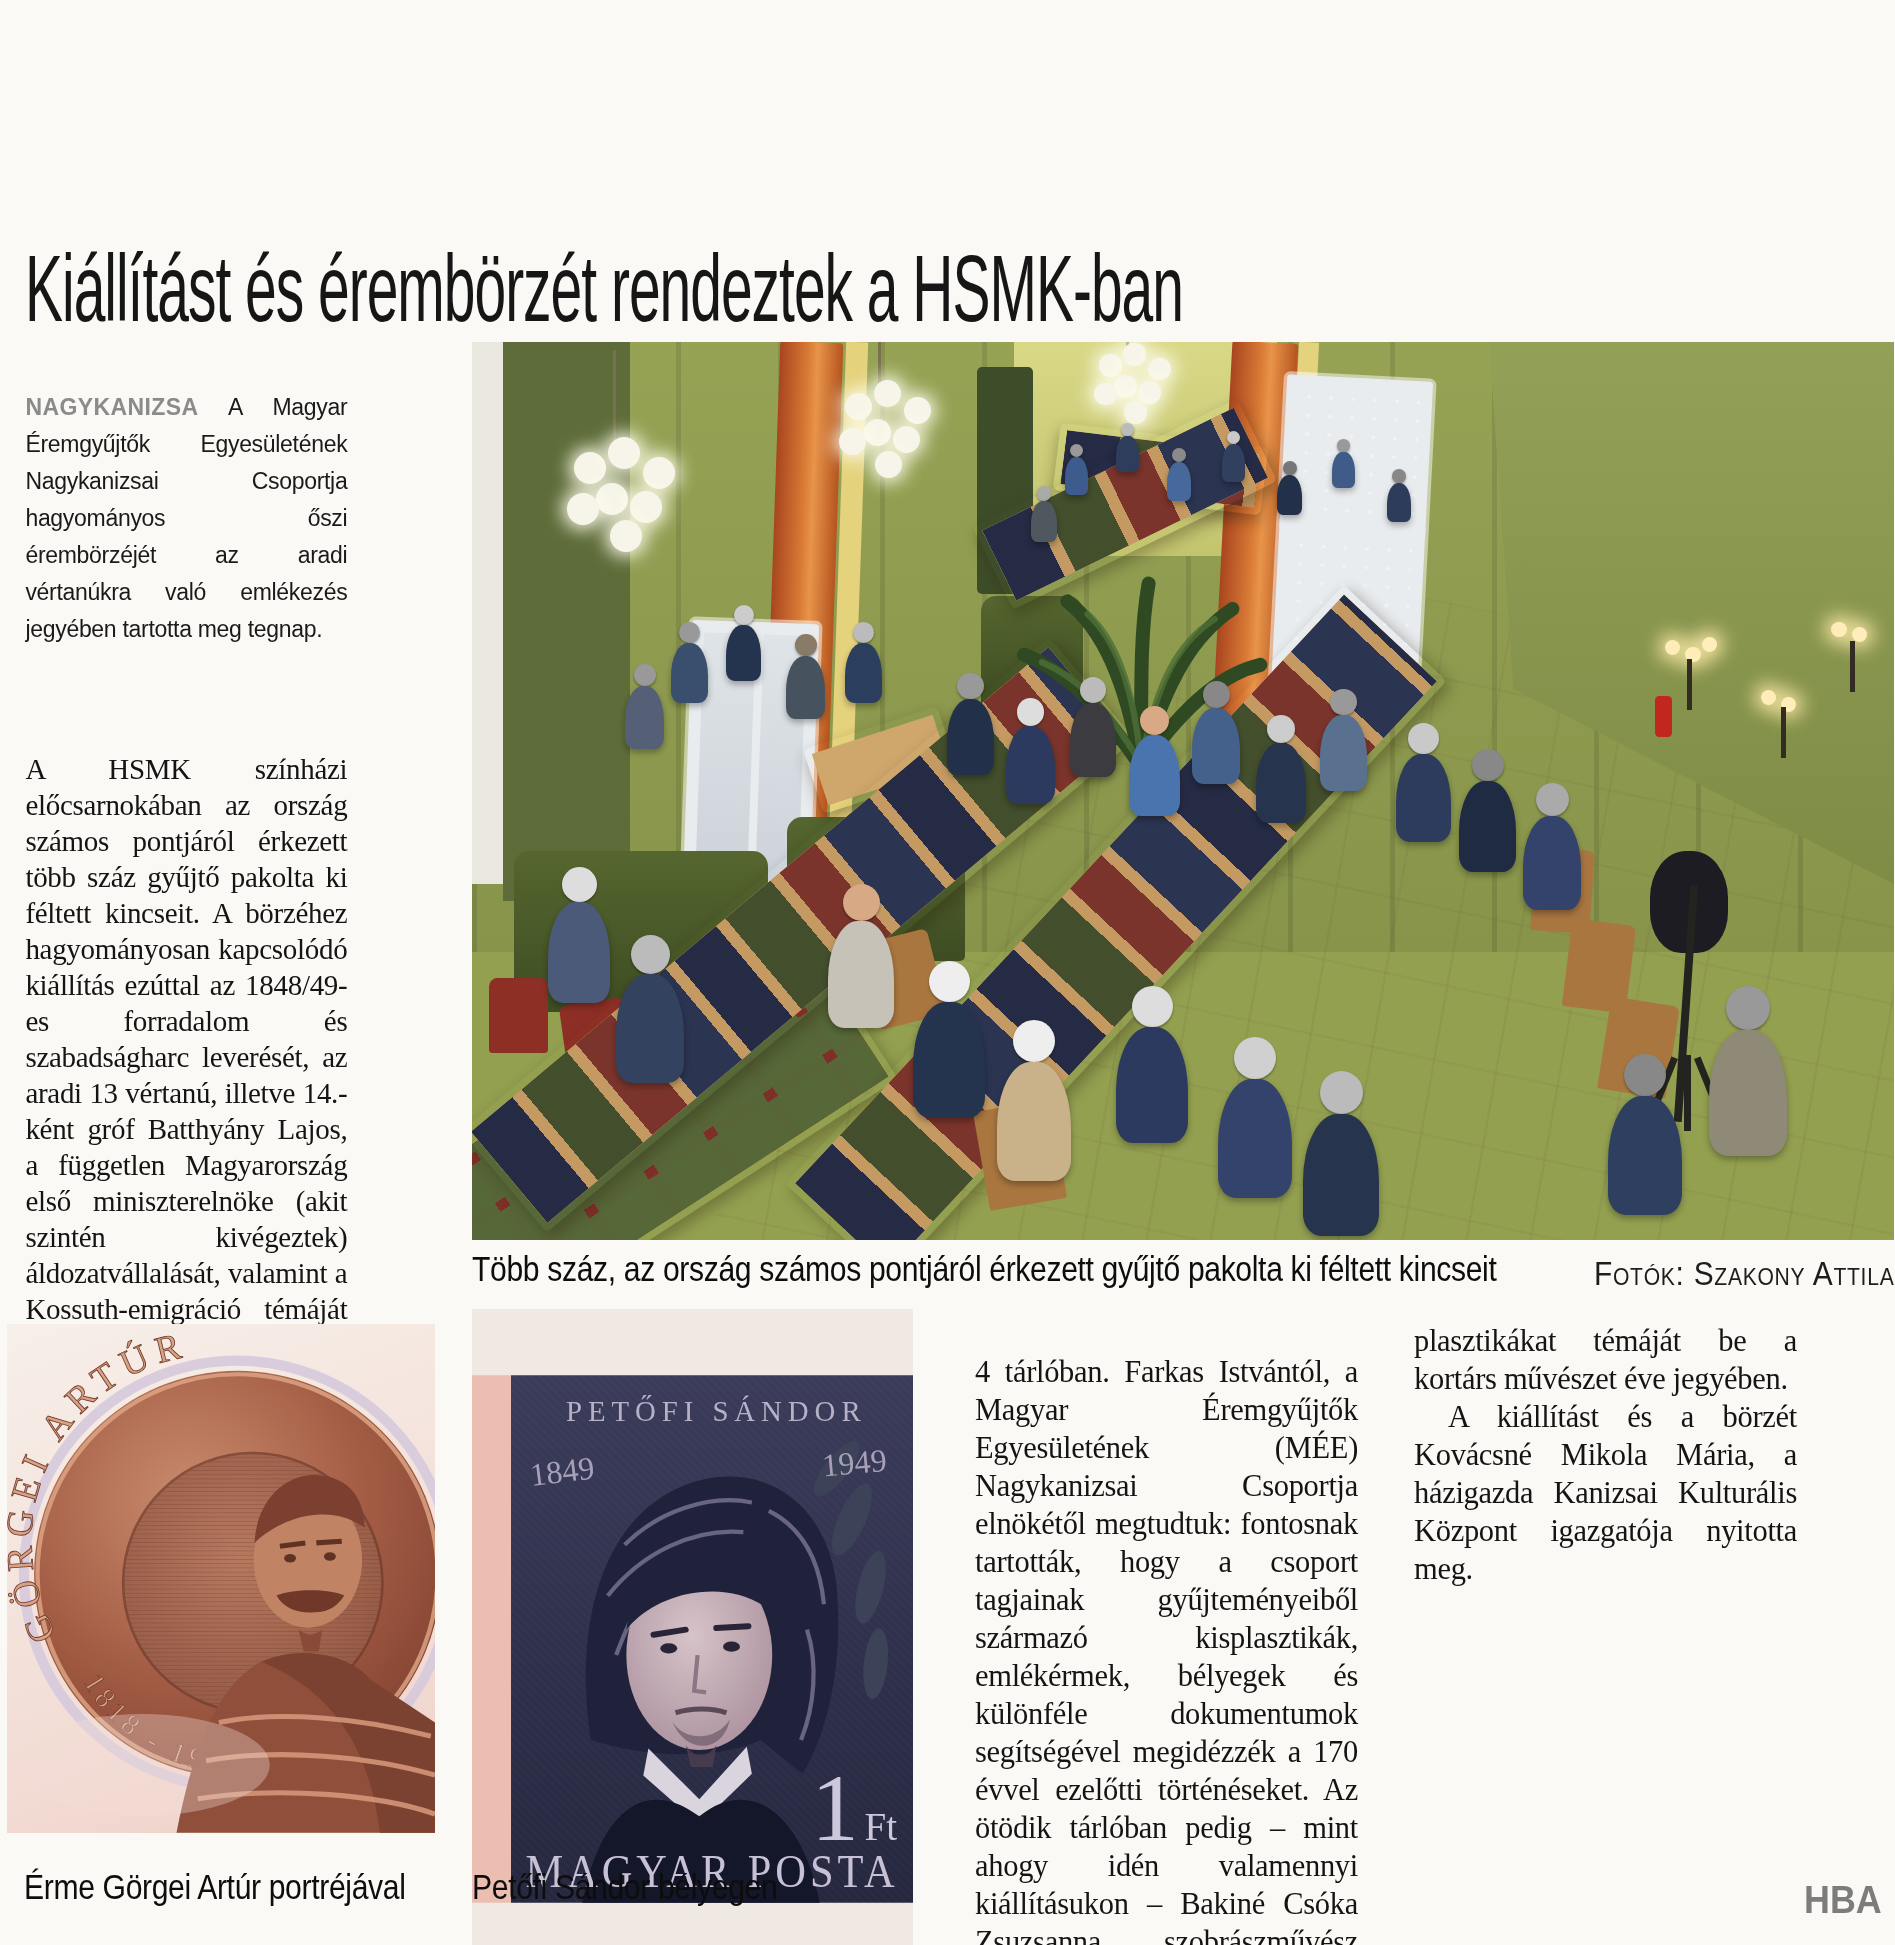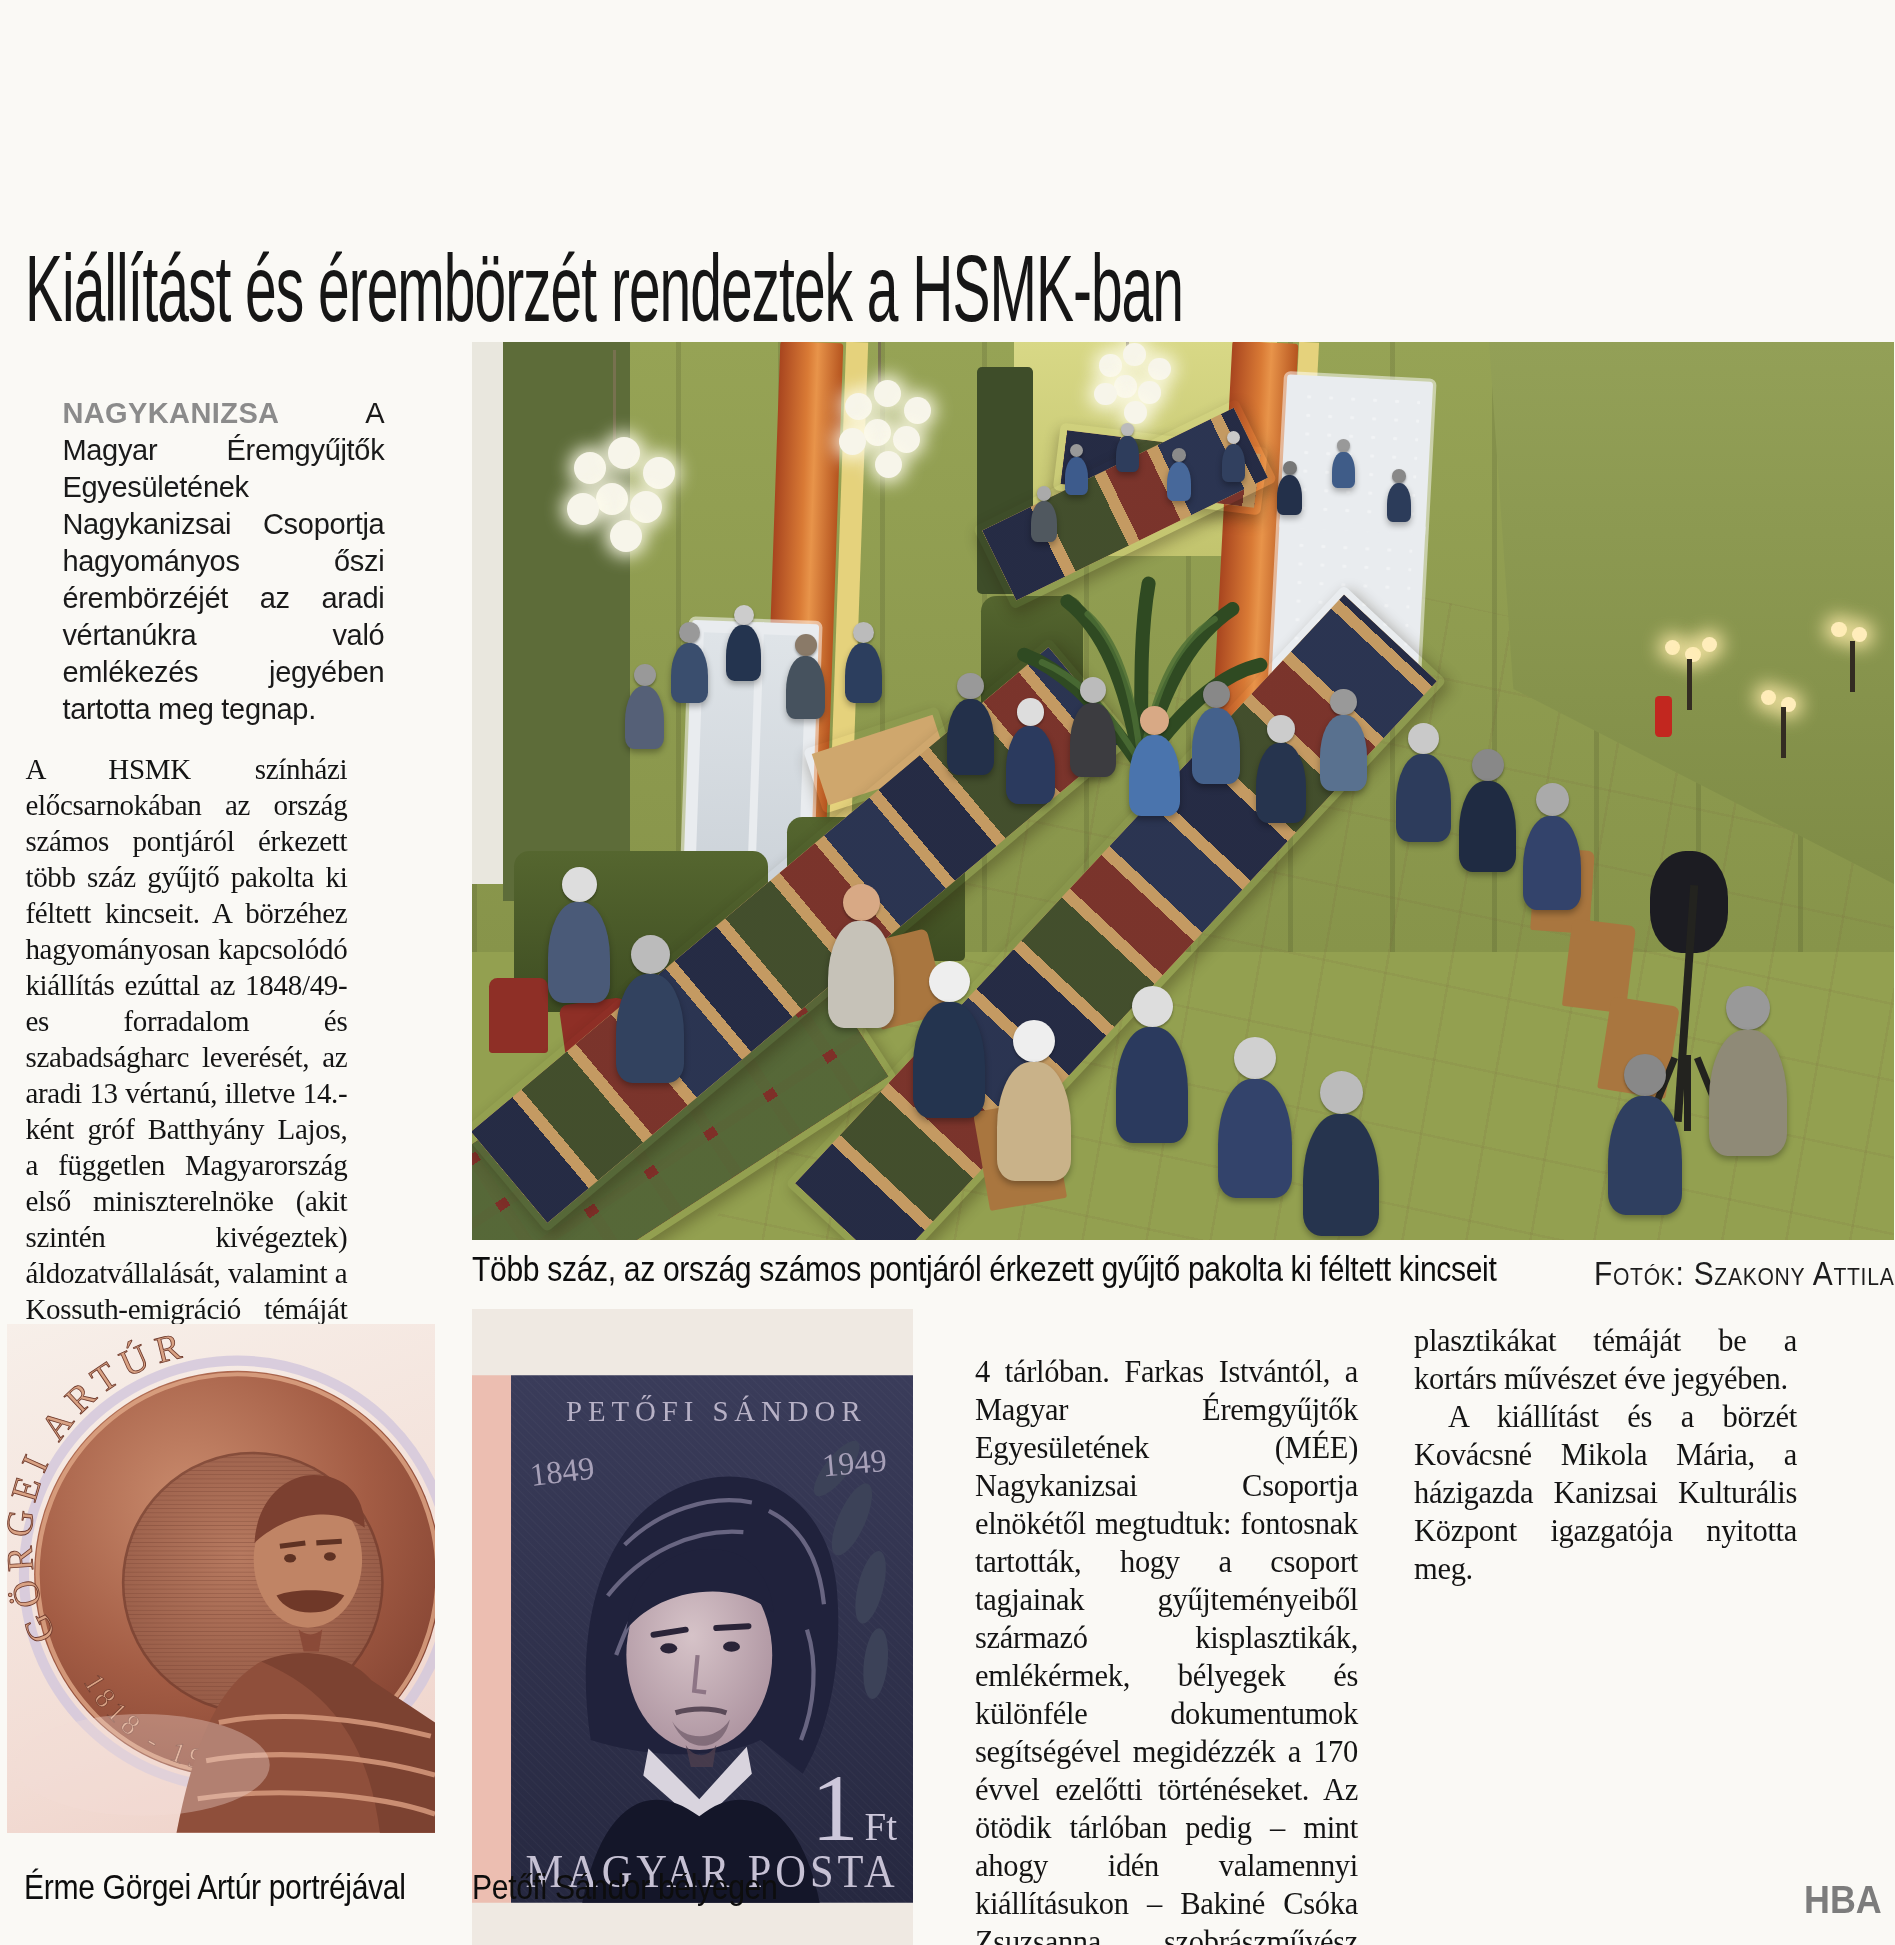--- a/index.html
+++ b/index.html
@@ -8,22 +8,22 @@
   .abs{position:absolute;}
   
   .headline{left:44px;top:5.1px;white-space:nowrap;}
   .headline span{display:inline-block;transform:scaleX(.67);transform-origin:left top;
     font-weight:900;font-size:171px;line-height:1.05;letter-spacing:-4.2px;color:#0b0b0b;}
   .subheadline{left:25.4px;top:239px;white-space:nowrap;}
   .subheadline span{display:inline-block;transform:scaleX(.60);transform-origin:left top;
     font-weight:400;font-size:95px;line-height:1.05;letter-spacing:-1.7px;color:#161616;}
   
   .col{position:absolute;text-align:justify;}
-  .lead-col{left:25.4px;top:366px;width:322px;font-size:29px;line-height:37px;
-    font-family:"Liberation Sans",sans-serif;letter-spacing:-0.3px;color:#1a1a1a;margin-left:37px;}
+  .lead-col{left:25.4px;top:366px;width:322px;font-size:23px;line-height:37px;
+    font-family:"Liberation Sans",sans-serif;letter-spacing:-0.3px;color:#1a1a1a;}
   .lead-col strong{color:#8b8b8b;font-weight:700;letter-spacing:0.4px;}
   .serif{font-family:"Liberation Serif",serif;color:#141414;}
   .col1p2{left:25.4px;top:722px;width:322px;font-size:29px;line-height:36px;letter-spacing:-0.3px;}
   .col3{left:975px;top:1322px;width:383px;font-size:30.5px;line-height:38px;letter-spacing:-0.3px;}
   .col4{left:1414px;top:1322px;width:383px;font-size:30.5px;line-height:38px;letter-spacing:-0.3px;}
   .col4 p{margin:0;}
   .col4 p.ind{text-indent:34px;}
   .author-mark{left:1804px;top:1878px;font-weight:900;font-size:39px;color:#7c7c7c;
     transform:scaleX(.92);transform-origin:left top;}
   

